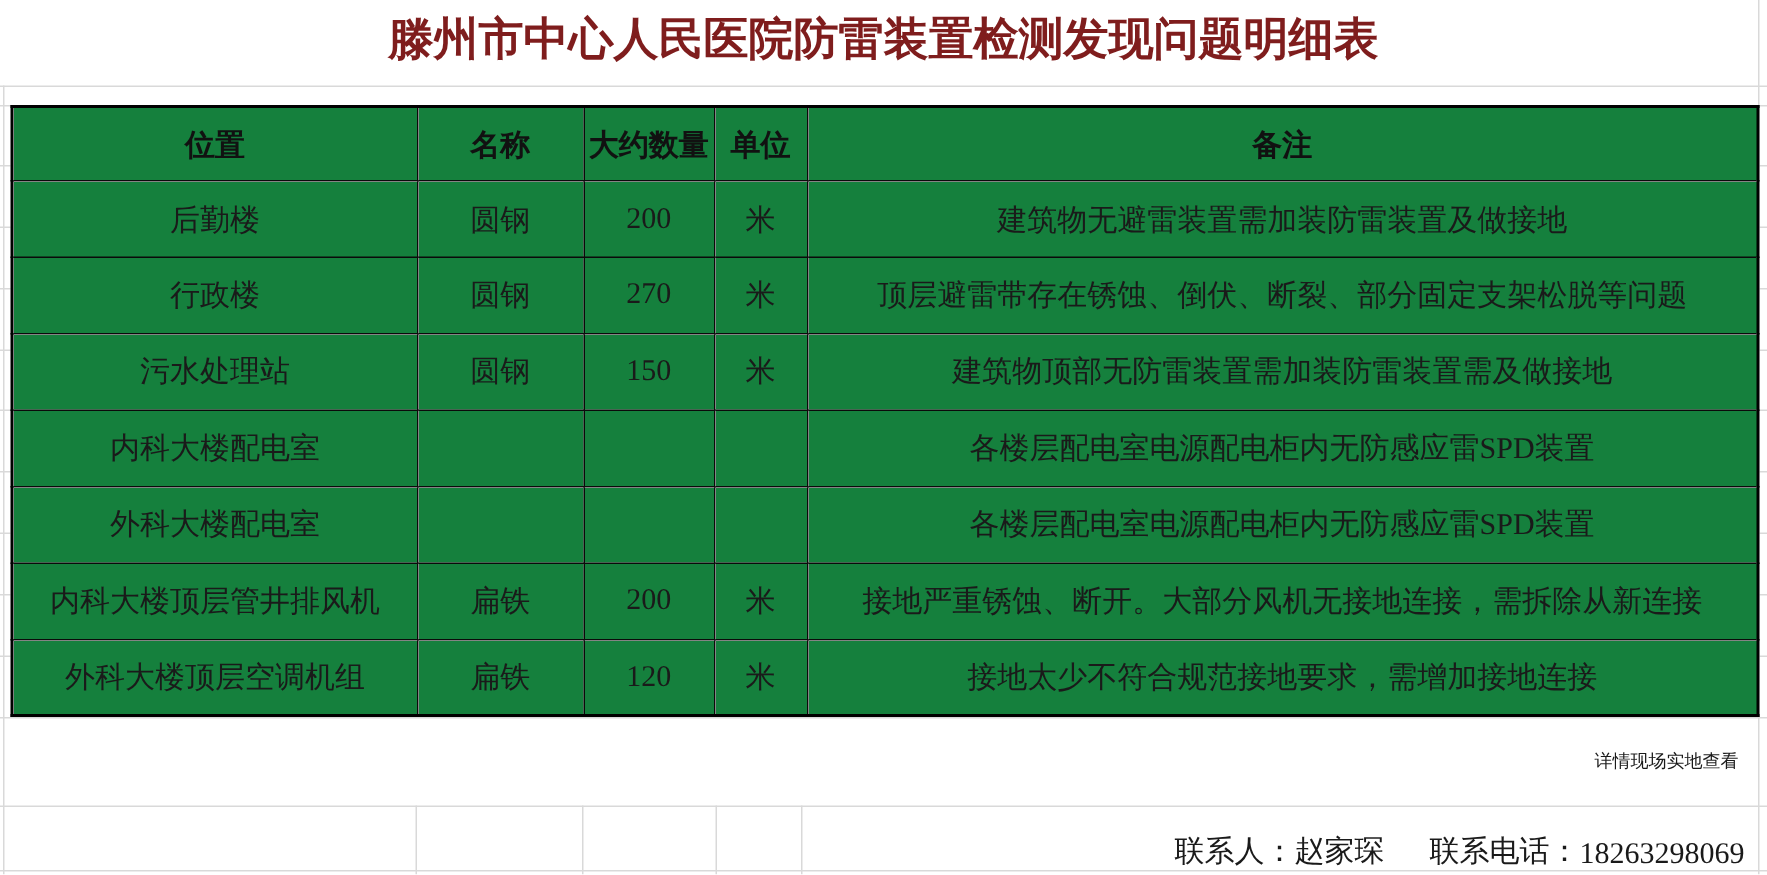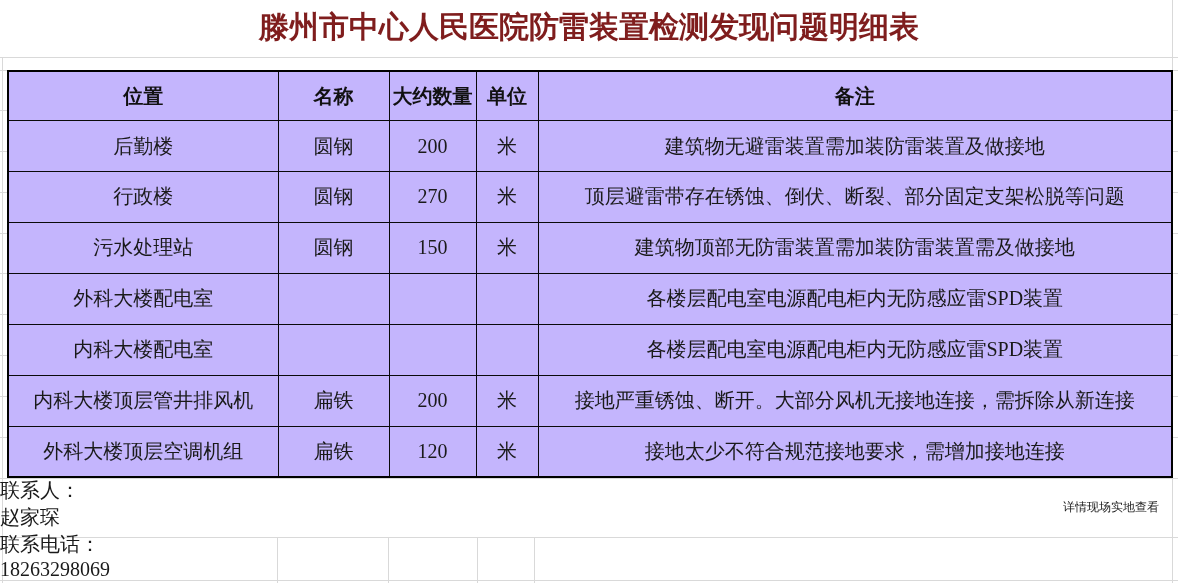--- a/index.html
+++ b/index.html
@@ -30,40 +30,40 @@
     position: absolute; left: 7px; top: 70px; width: 1164px; height: 408px;
     border-collapse: collapse; table-layout: fixed;
     background: #ffffff; z-index: 2;
     font-size: 20px;
   }
   table.main th, table.main td {
     border: 1.5px solid #0a0a0a;
     text-align: center; vertical-align: middle;
     padding: 0 2px;
     overflow: hidden; white-space: nowrap;
-    background: #c4b5fd;
+    background: #15803d;
   }
   table.main th { font-weight: bold; font-size: 20px; color: #111111; }
   table.main { border: 2px solid #000000; }
   .col-location { width: 270px; }
   .col-name     { width: 111px; }
   .col-qty      { width: 87px;  }
   .col-unit     { width: 62px;  }
   .col-remarks  { width: 634px; }
 
   
   .note-row {
     position: absolute; left: 0; top: 478px; width: 1165px; height: 59px;
     display: flex; align-items: center; justify-content: flex-end;
     padding-right: 6px; font-size: 12px; z-index: 2; white-space: nowrap; text-align: right;
   }
   .contact-row {
     position: absolute; left: 0; top: 537px; width: 1172px; height: 44px;
-    display: flex; align-items: flex-start; justify-content: flex-end;
-    padding-right: 9px; font-size: 20px; z-index: 2; white-space: nowrap; flex-direction: column;
+    display: flex; align-items: flex-end; justify-content: flex-end;
+    padding-right: 9px; font-size: 20px; z-index: 2; white-space: nowrap;
   }
   .contact-gap { display: inline-block; width: 30px; }
 </style>
 </head>
 <body>
 
 <div class="gl gl-h" style="top:57px"></div>
 <div class="gl gl-h" style="top:70px"></div>
 <div class="gl gl-h" style="top:110px"></div>
 <div class="gl gl-h" style="top:151px"></div>
@@ -117,28 +117,28 @@
     <td>顶层避雷带存在锈蚀、倒伏、断裂、部分固定支架松脱等问题</td>
   </tr>
   <tr style="height:41px">
     <td>污水处理站</td>
     <td>圆钢</td>
     <td>150</td>
     <td>米</td>
     <td>建筑物顶部无防雷装置需加装防雷装置需及做接地</td>
   </tr>
   <tr style="height:41px">
-    <td>外科大楼配电室</td>
+    <td>内科大楼配电室</td>
     <td></td>
     <td></td>
     <td></td>
     <td>各楼层配电室电源配电柜内无防感应雷SPD装置</td>
   </tr>
   <tr style="height:41px">
-    <td>内科大楼配电室</td>
+    <td>外科大楼配电室</td>
     <td></td>
     <td></td>
     <td></td>
     <td>各楼层配电室电源配电柜内无防感应雷SPD装置</td>
   </tr>
   <tr style="height:41px">
     <td>内科大楼顶层管井排风机</td>
     <td>扁铁</td>
     <td>200</td>
     <td>米</td>

